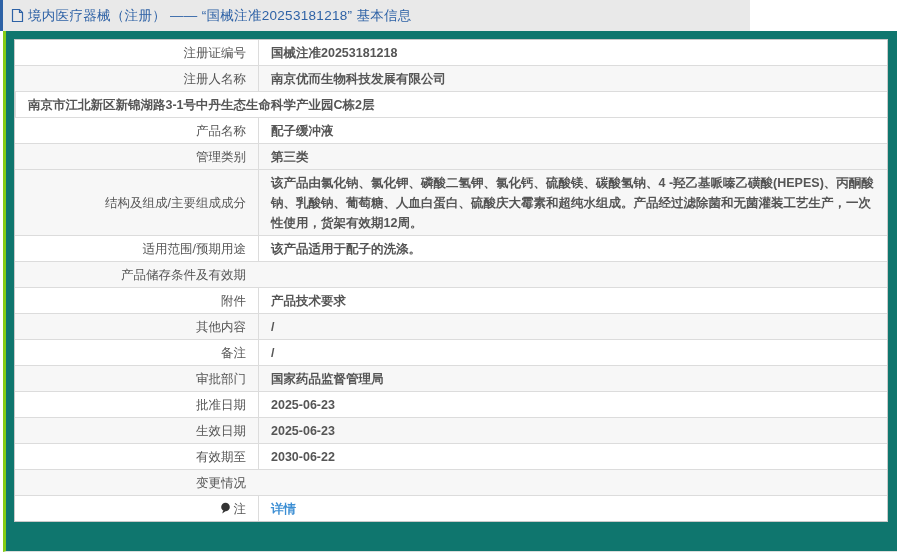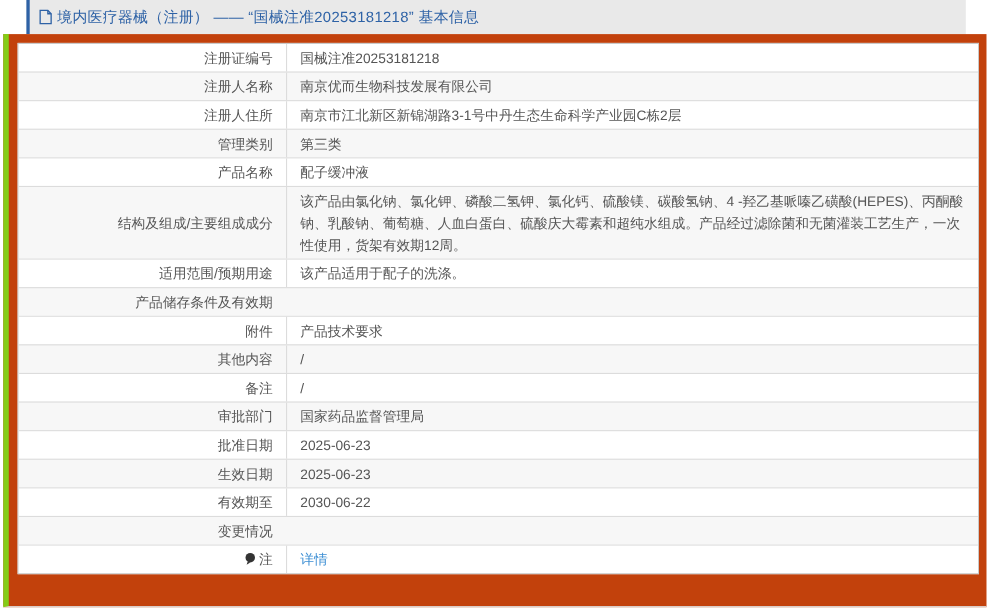--- a/index.html
+++ b/index.html
@@ -1,34 +1,34 @@
 <!DOCTYPE html>
 <html><head>
 <meta charset="utf-8">
 <style>
   * { margin:0; padding:0; box-sizing:border-box; }
   html,body { width:897px; height:556px; background:#ffffff; overflow:hidden;
               font-family:"Liberation Sans","DejaVu Sans",sans-serif; }
   
   .header { height:31px; background:#e9e9e9; border-left:3px solid #2e62a6;
-            display:flex; align-items:center; padding-left:8px; width:854px;margin-left:24px; }
+            display:flex; align-items:center; padding-left:8px; width:750px; }
   .header .doc-icon { display:inline-flex; margin-right:4px; }
   .header .title { color:#2e62a6; font-size:13.5px; letter-spacing:0.3px; }
   
-  .panel { margin-left:3px; height:521px; border-left:5px solid #84cc16;
-           border-bottom:1px solid #dddddd; padding:8px 0 0 8px; background:#c2410c; }
+  .panel { margin-left:3px; height:521px; border-left:3px solid #84cc16;
+           border-bottom:1px solid #dddddd; padding:8px 0 0 8px; background:#0f766e; }
   
   .table { width:874px; border:1px solid #c9c9c9; background:#fff; }
   .row { display:flex; align-items:stretch; background:#ffffff; }
   .row.alt { background:#f7f7f7; }
   .row + .row { border-top:1px solid #dcdcdc; }
   .cell { padding:2.5px 12px; line-height:20px; font-size:12.5px; color:#555555; }
   .cell.label { flex:0 0 243px; text-align:right; display:flex; justify-content:flex-end;
                 align-items:center; }
-  .cell.value { flex:1; border-left:1px solid #dcdcdc; display:flex; align-items:flex-end; }
+  .cell.value { flex:1; border-left:1px solid #dcdcdc; display:flex; align-items:flex-end;font-weight:bold; }
   .row.empty .cell.value { border-left:none; }
   .note-icon { display:inline-flex; margin-right:3px; }
   a.link { color:#3d8fd4; text-decoration:none; font-size:12.5px; cursor:pointer; }
 </style>
 </head>
 <body>
 
 <div class="header">
   <span class="doc-icon">
     <svg width="13" height="15" viewBox="0 0 13 15">
@@ -51,41 +51,38 @@
   </div>
       <div class="row alt">
     <div class="cell label">
           <span class="lab-txt">注册人名称</span>
         </div>
     <div class="cell value">
           <span class="val-txt">南京优而生物科技发展有限公司</span>
         </div>
   </div>
       <div class="row">
+    <div class="cell value">
+          <span class="val-txt">南京市江北新区新锦湖路3-1号中丹生态生命科学产业园C栋2层</span>
+        </div>
+  </div>
+      <div class="row">
     <div class="cell label">
-          <span class="lab-txt">注册人住所</span>
+          <span class="lab-txt">产品名称</span>
         </div>
     <div class="cell value">
-          <span class="val-txt">南京市江北新区新锦湖路3-1号中丹生态生命科学产业园C栋2层</span>
+          <span class="val-txt">配子缓冲液</span>
         </div>
   </div>
       <div class="row alt">
     <div class="cell label">
           <span class="lab-txt">管理类别</span>
         </div>
     <div class="cell value">
           <span class="val-txt">第三类</span>
-        </div>
-  </div>
-      <div class="row">
-    <div class="cell label">
-          <span class="lab-txt">产品名称</span>
-        </div>
-    <div class="cell value">
-          <span class="val-txt">配子缓冲液</span>
         </div>
   </div>
       <div class="row alt">
     <div class="cell label">
           <span class="lab-txt">结构及组成/主要组成成分</span>
         </div>
     <div class="cell value">
           <span class="val-txt">该产品由氯化钠、氯化钾、磷酸二氢钾、氯化钙、硫酸镁、碳酸氢钠、4 -羟乙基哌嗪乙磺酸(HEPES)、丙酮酸钠、乳酸钠、葡萄糖、人血白蛋白、硫酸庆大霉素和超纯水组成。产品经过滤除菌和无菌灌装工艺生产，一次性使用，货架有效期12周。</span>
         </div>
   </div>

